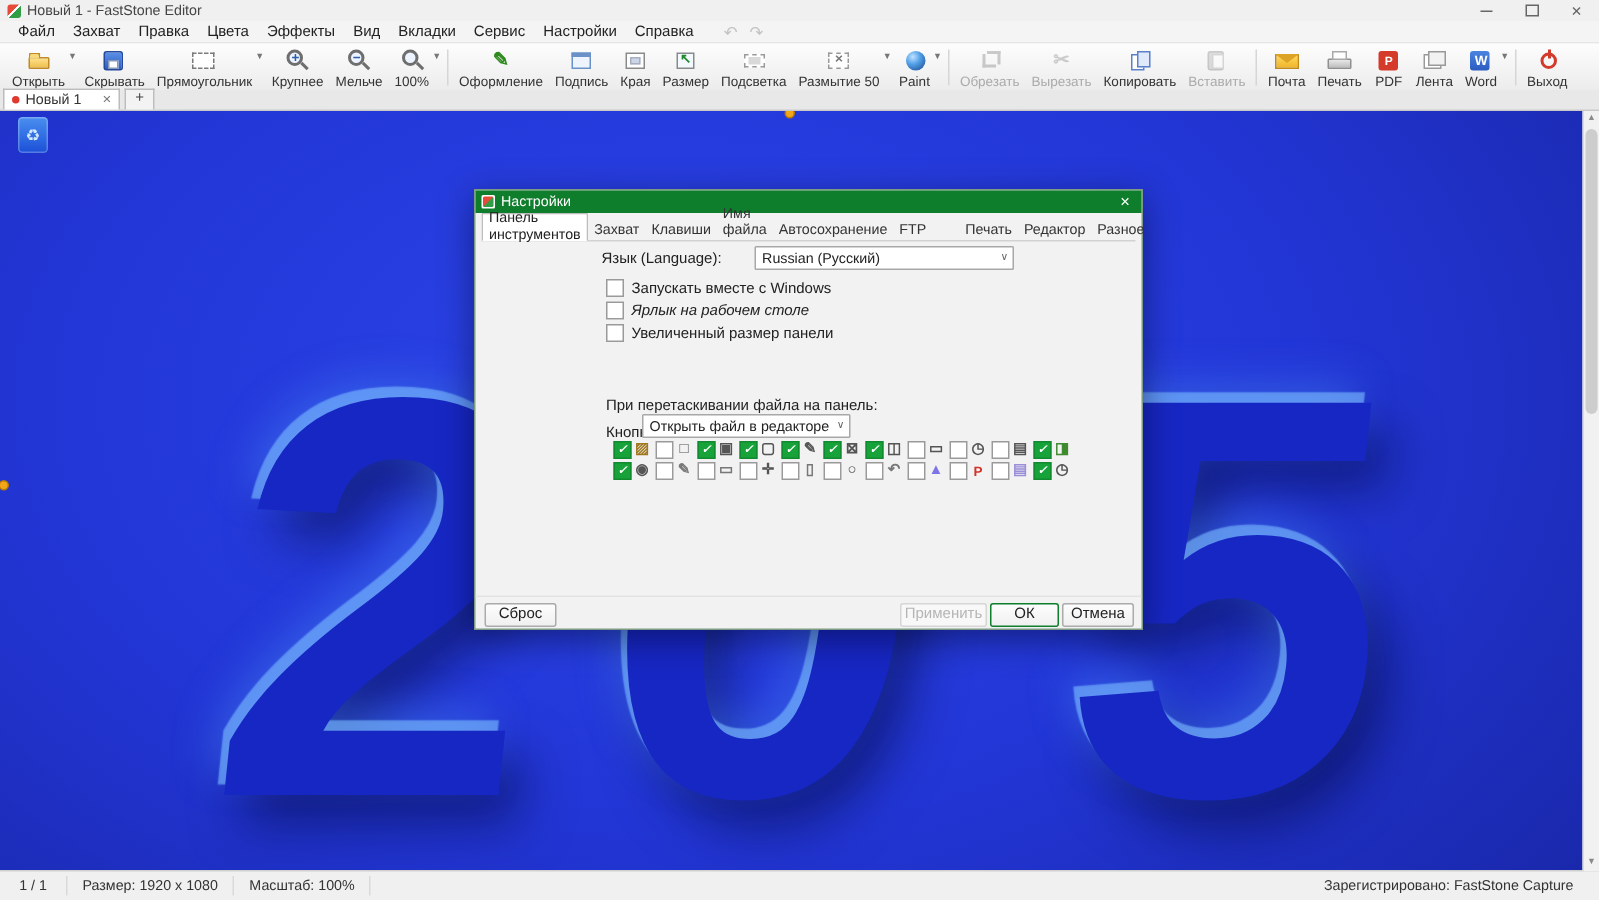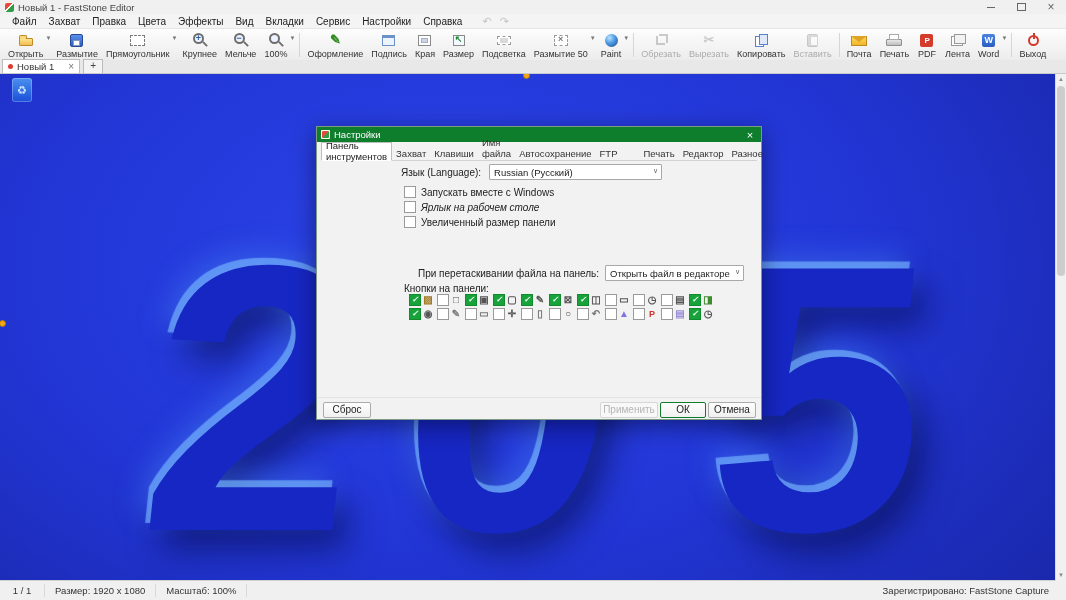--- a/index.html
+++ b/index.html
@@ -168,21 +168,21 @@
   </div>
 
 <div class="toolbar" id="toolbar">
     <div class="tb hasdd">
       <span class="ic ic-open-folder"></span>
       <span class="tl">Открыть</span>
       <span class="dd">▼</span>
     </div>
     <div class="tb">
       <span class="ic ic-save-disk"></span>
-      <span class="tl">Размытие</span>
+      <span class="tl">Скрывать</span>
     </div>
     <div class="tb hasdd">
       <span class="ic ic-rect-select"></span>
       <span class="tl">Прямоугольник</span>
       <span class="dd">▼</span>
     </div>
     <div class="tb">
       <span class="ic ic-zoom-in">
         <b>+</b>
       </span>
@@ -323,21 +323,21 @@
         <span class="t">Имя файла</span>
         <span class="t">Автосохранение</span>
         <span class="t gap">FTP</span>
         <span class="t">Печать</span>
         <span class="t">Редактор</span>
         <span class="t">Разное</span>
       </div>
     <div class="dbody" id="dbody">
       <div class="row" style="left:84px;top:3px">
         <span style="margin-right:4px">Язык (Language):</span>
-        <div class="sel" style="width:155px;margin-left:4px">
+        <div class="sel" style="width:155px;margin-left:18px">
           <span>Russian (Русский)</span>
           <span class="ch">∨</span>
         </div>
       </div>
 
       <div class="row" style="left:87px;top:122px">Кнопки на панели:</div>
       <div class="row" style="left:92px;top:133px" id="grow0">
           <span class="gi">
             <i class="cbx on" style="margin-right: 0px;"></i>
             <b class="gg" style="color: rgb(160, 120, 32);">▨</b>
@@ -434,21 +434,21 @@
           <span>Запускать вместе с Windows</span>
         </div>
         <div class="row" style="left: 87px; top: 40px; font-style: italic;">
           <span class="cbx"></span>
           <span>Ярлык на рабочем столе</span>
         </div>
         <div class="row" style="left: 87px; top: 55px;">
           <span class="cbx"></span>
           <span>Увеличенный размер панели</span>
         </div>
-        <div class="row" style="left: 101px; top: 104px;">
+        <div class="row" style="left: 87px; top: 104px; flex-direction: column;">
           <span style="margin-right: 6px;">При перетаскивании файла на панель:</span>
           <div class="sel" style="width: 121px;">
             <span>Открыть файл в редакторе</span>
             <span class="ch">∨</span>
           </div>
         </div>
       </div>
     <div class="dfoot">
       <div class="btn" style="left:6px;width:46px">Сброс</div>
       <div class="btn disb" style="right:103px;width:56px">Применить</div>

